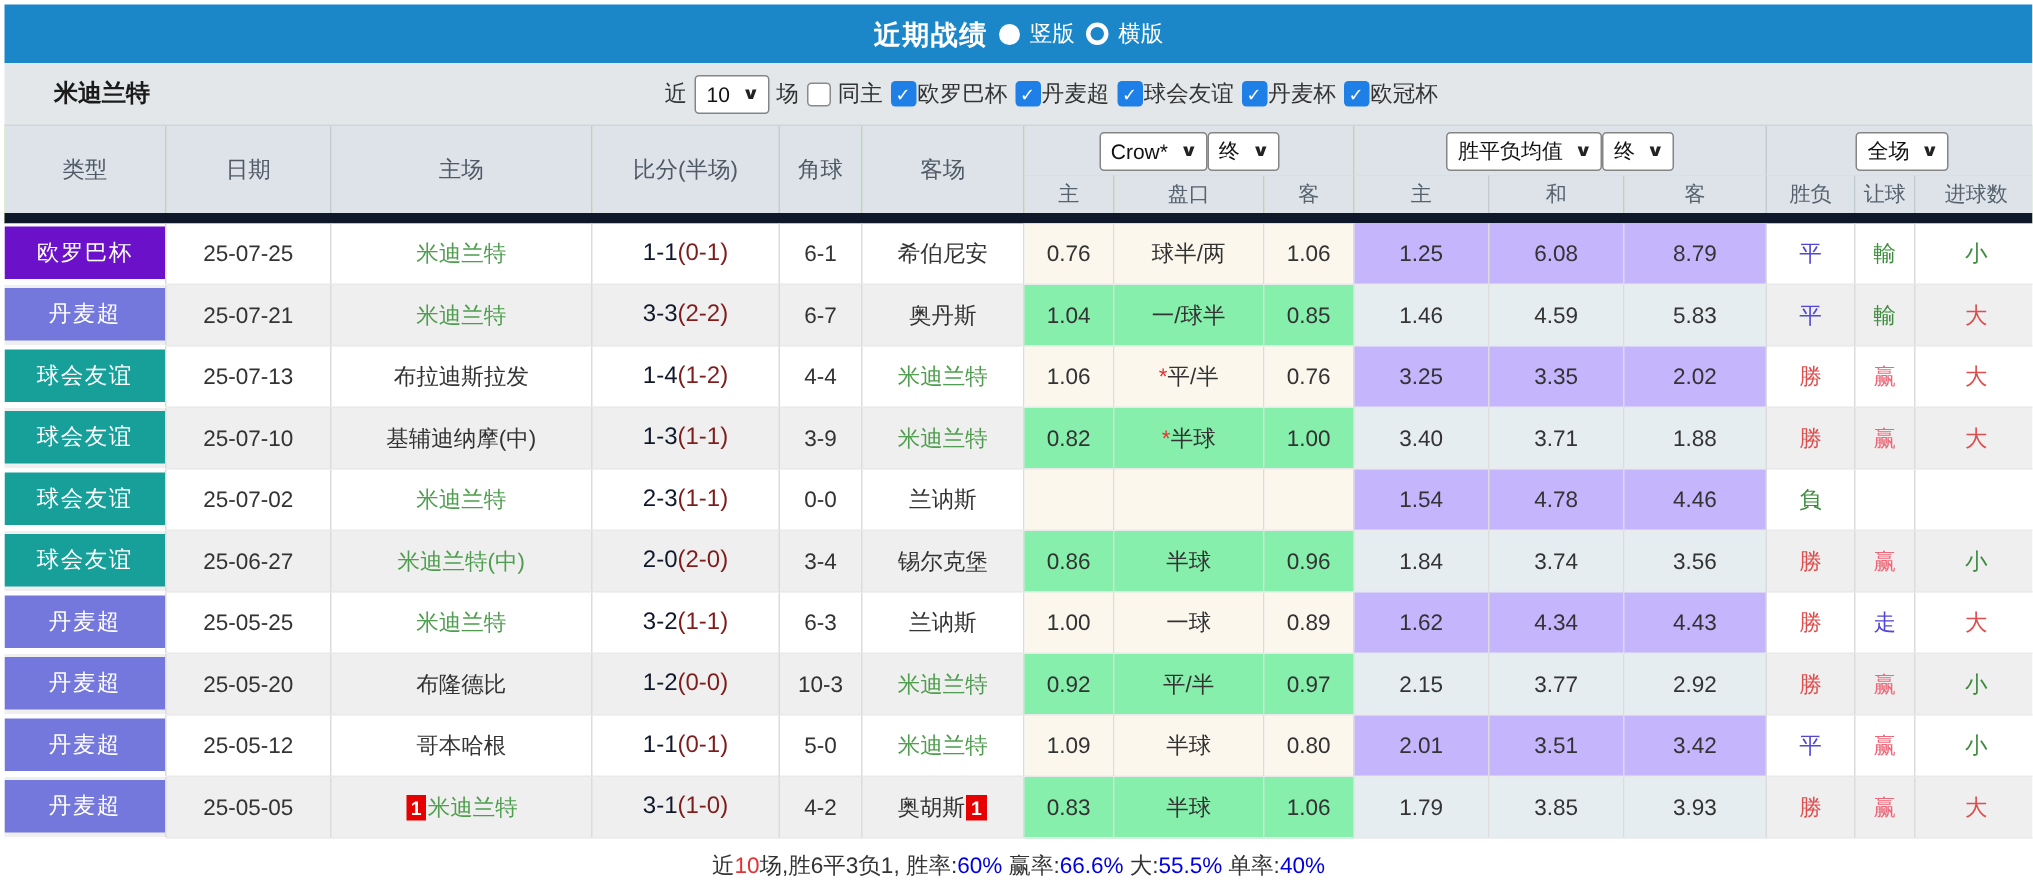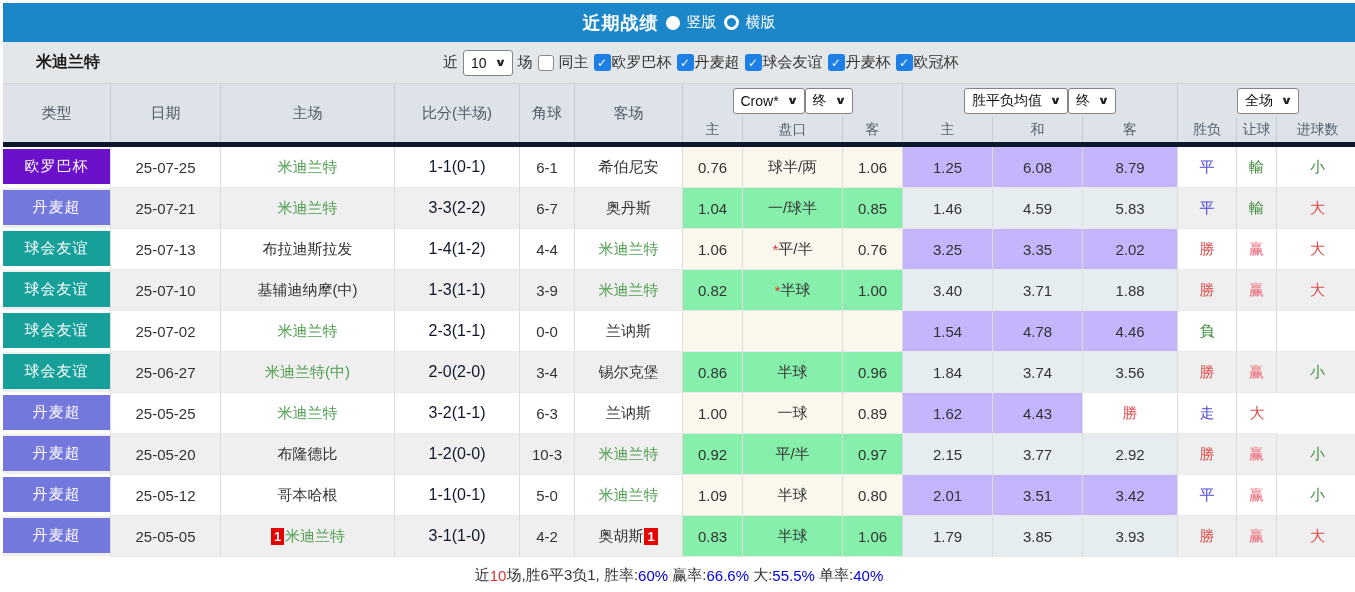--- a/index.html
+++ b/index.html
@@ -40,21 +40,21 @@
   }
   .cb.checked { background: #1e80e6; color: #fff; font-size: 12px; font-weight: bold; }
   .cb.un { background: #fff; border: 1px solid #8a8a8a; width: 16px; height: 16px; }
   .lg { display: inline-flex; align-items: center; gap: 1px; }
 
   
   .cols {
     display: grid;
     grid-template-columns: 108px 110px 174px 125px 55px 108px 60px 100px 60px 90px 90px 95px 59px 40px 81px;
   }
-  .thead { grid-template-rows: 33px 25px; background: #bef264; border-bottom: 5px solid #0f172a; }
+  .thead { grid-template-rows: 33px 25px; background: #bef264; border-bottom: 7px solid #0f172a; }
   .hcell {
     background: #dde3e9; color: #4f5a66; font-size: 15px;
     display: flex; align-items: center; justify-content: center;
     border-right: 1px solid #c3cbd3;
   }
   .hspan { grid-row: 1 / 3; }
   .hg { display: flex; align-items: center; justify-content: center; grid-row: 1; }
   .hg1 { grid-column: 7 / 10; }
   .hg2 { grid-column: 10 / 13; }
   .hg3 { grid-column: 13 / 16; border-right: none; }
@@ -81,21 +81,21 @@
   .t-europa   { background: #6b11c9; }
   .t-super    { background: #7477dc; }
   .t-friendly { background: #17a09a; }
 
   .odd  .c-cream { background: #fbf7ed; }
   .even .c-cream { background: #86efac; }
   .odd  .c-avgbg { background: #c4b5fd; }
   .even .c-avgbg { background: #e6edf1; }
 
   .ft { color: #0f172a; }
-  .ht { color: #0f172a; }
+  .ht { color: #7f1d1d; }
   .score { font-size: 16px; }
   .star { color: #e23333; }
   .team-self  { color: #4f9e4f; }
   .team-other { color: #333; text-align: center; }
   .red   { color: #dd4f4f; }
   .pink  { color: #ee6677; }
   .green { color: #3d8b3d; }
   .blue  { color: #5146d6; }
   .card {
     background: #e60000; color: #fff; font-size: 13px; font-weight: bold;
@@ -440,20 +440,21 @@
       <div class="cell">
           <span class="team-other">兰讷斯</span>
         </div>
       <div class="cell c-cream">1.00</div>
       <div class="cell c-cream">
           <span class="star"></span>
           <span>一球</span>
         </div>
       <div class="cell c-cream">0.89</div>
       <div class="cell c-avgbg">1.62</div>
+      <div class="cell c-avgbg">4.34</div>
       <div class="cell c-avgbg">4.43</div>
       <div class="cell">
           <span class="red">勝</span>
         </div>
       <div class="cell">
           <span class="blue">走</span>
         </div>
       <div class="cell last">
           <span class="red">大</span>
         </div>

